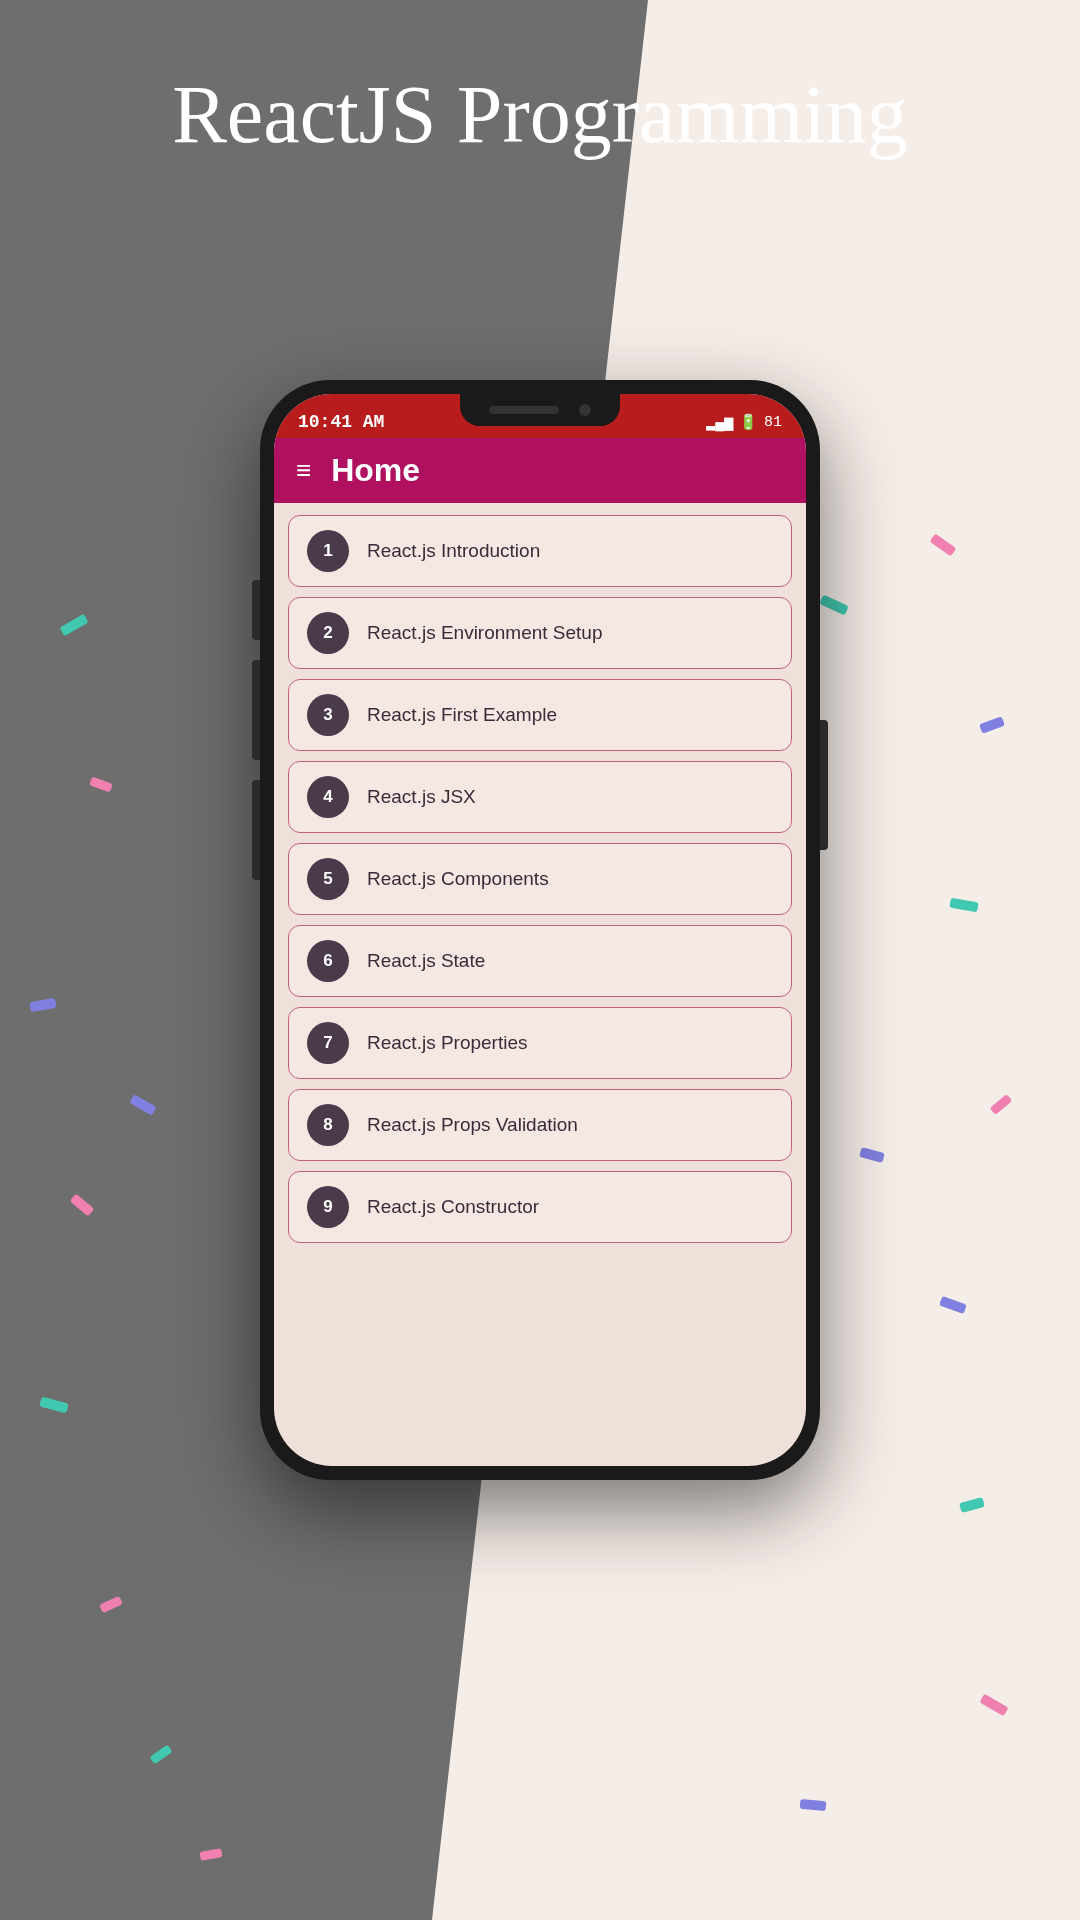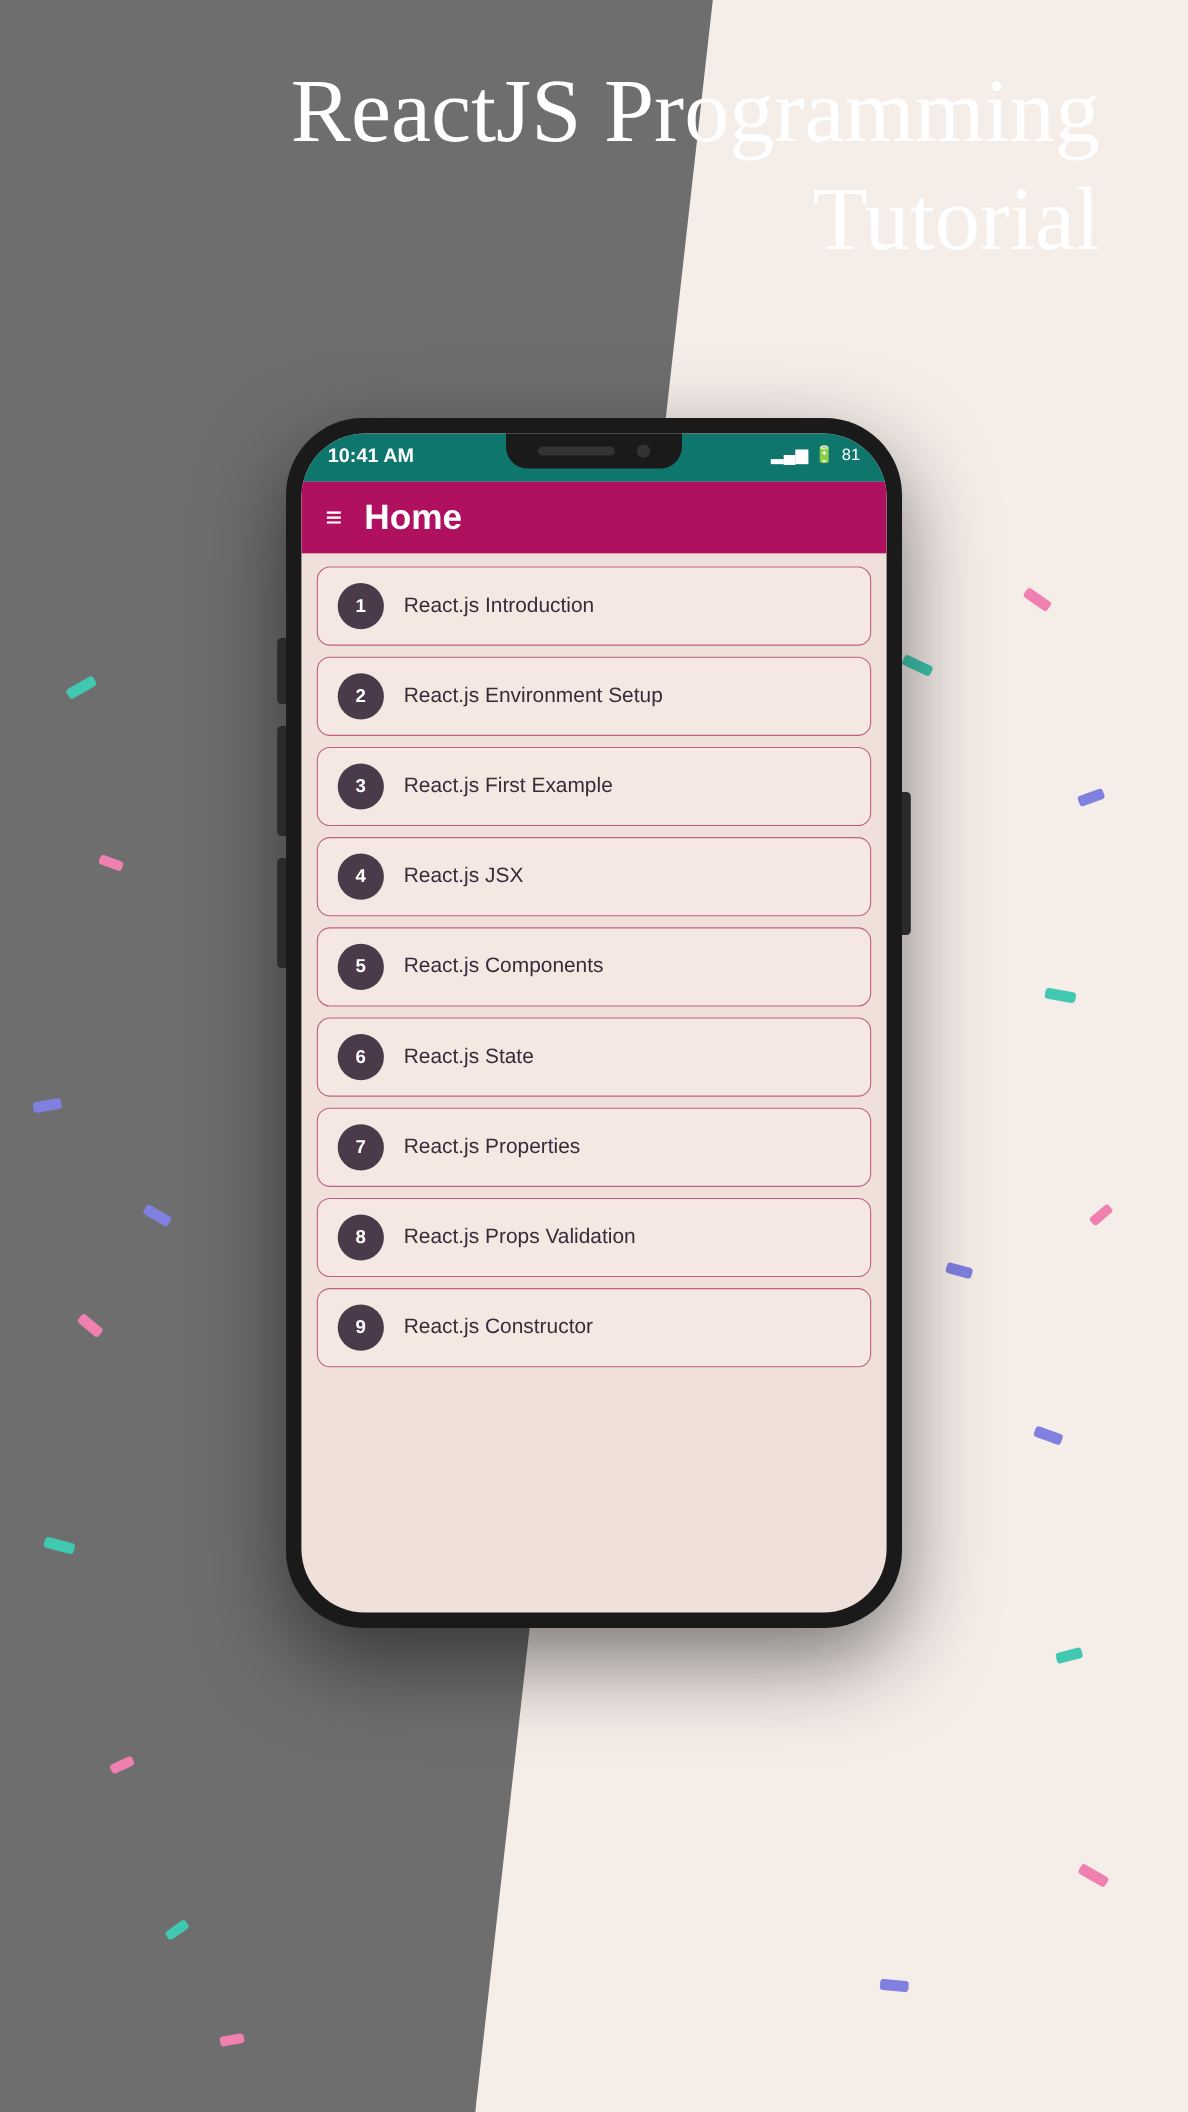--- a/index.html
+++ b/index.html
@@ -40,24 +40,24 @@
       pointer-events: none;
     }
     .confetti-piece {
       position: absolute;
       border-radius: 3px;
     }
 
     
     .page-title {
       position: absolute;
-      top: 52px;
+      top: 66px;
       left: 0;
       right: 0;
-      text-align: right;
+      text-align: center;
       z-index: 2;
       padding: 0 80px;
     }
     .page-title h1 {
       color: white;
       font-size: 82px;
       font-weight: 300;
       line-height: 1.2;
       font-family: Georgia, serif;
     }
@@ -84,26 +84,27 @@
       height: 100%;
       background: #f0e0da;
       border-radius: 58px;
       overflow: hidden;
       display: flex;
       flex-direction: column;
     }
 
     
     .phone-status-bar {
-      background: #0f766e;
+      background: #b91c1c;
       display: flex;
       justify-content: space-between;
-      align-items: flex-start;
+      align-items: flex-end;
       padding: 10px 24px 6px 24px;
       min-height: 44px;
+      font-family: Liberation Mono, monospace;
     }
     .status-time {
       color: white;
       font-size: 18px;
       font-weight: 600;
     }
     .status-icons {
       display: flex;
       align-items: center;
       gap: 6px;
@@ -259,21 +260,20 @@
     <div class="confetti-piece" style="left: 800px; top: 1800px; width: 26px; height: 10px; background: rgb(128, 128, 224); transform: rotate(5deg); border-radius: 3px;"></div>
     <div class="confetti-piece" style="left: 700px; top: 440px; width: 24px; height: 10px; background: rgb(240, 128, 176); transform: rotate(-45deg); border-radius: 3px;"></div>
     <div class="confetti-piece" style="left: 820px; top: 600px; width: 28px; height: 10px; background: rgb(64, 200, 176); transform: rotate(25deg); border-radius: 3px;"></div>
     <div class="confetti-piece" style="left: 200px; top: 1850px; width: 22px; height: 9px; background: rgb(240, 128, 176); transform: rotate(-10deg); border-radius: 3px;"></div>
     <div class="confetti-piece" style="left: 860px; top: 1150px; width: 24px; height: 10px; background: rgb(128, 128, 224); transform: rotate(15deg); border-radius: 3px;"></div>
     <div class="confetti-piece" style="left: 130px; top: 1100px; width: 26px; height: 10px; background: rgb(128, 128, 224); transform: rotate(30deg); border-radius: 3px;"></div>
   </div>
 
 <div class="page-title">
   <h1>ReactJS Programming</h1>
-  <h1>Tutorial</h1>
 </div>
 
 <div class="phone-wrapper">
   <div class="phone">
 
     <div class="phone-btn-left"></div>
     <div class="phone-btn-left2"></div>
     <div class="phone-btn-left3"></div>
     <div class="phone-btn-right"></div>
 

